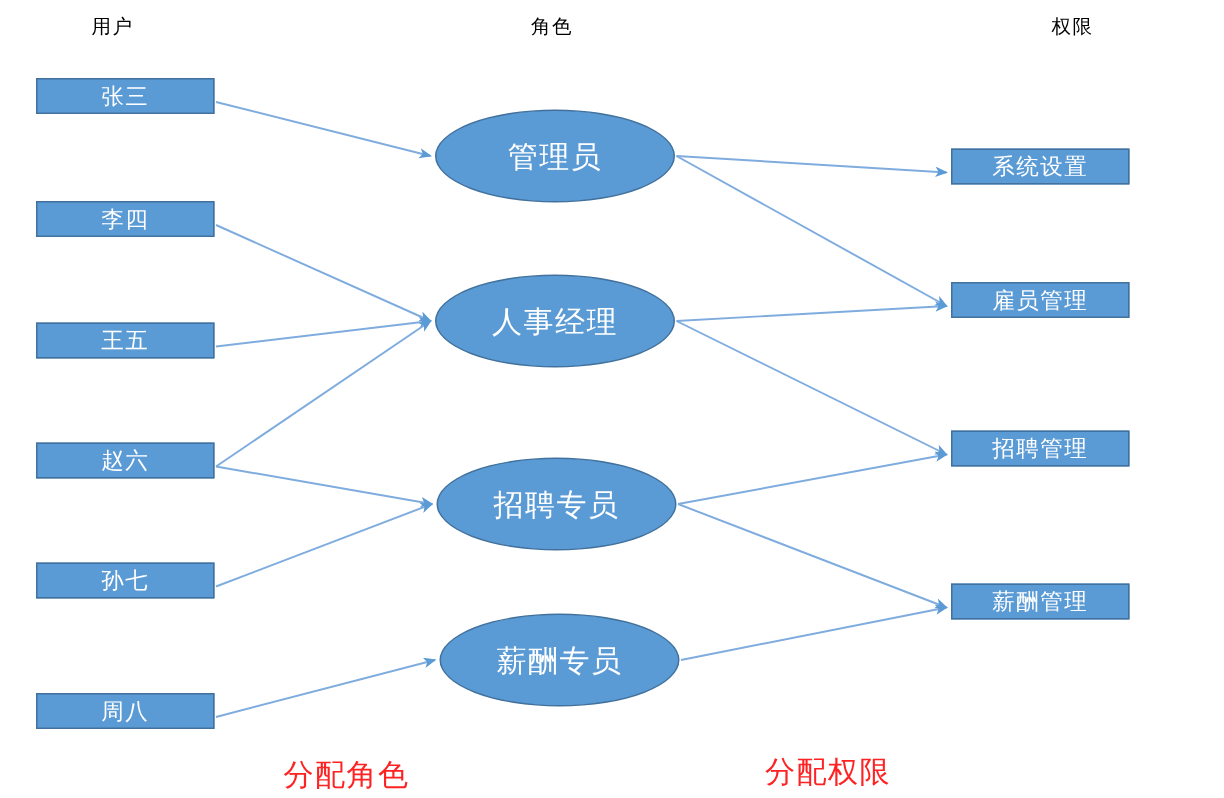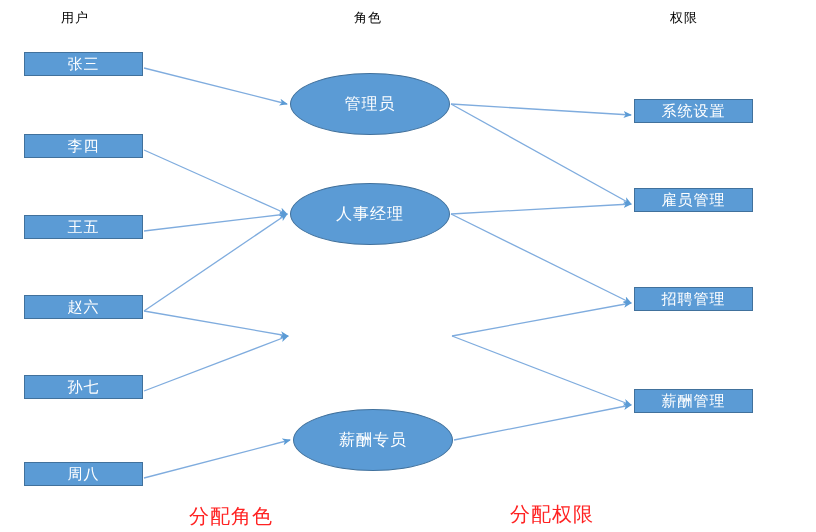--- a/index.html
+++ b/index.html
@@ -45,21 +45,21 @@
     width: 160px;
     height: 62px;
     background: var(--node-fill, #5B9BD5);
     border: 1.5px solid var(--node-border, #41719C);
     border-radius: 50%;
     box-sizing: border-box;
     display: flex;
     align-items: center;
     justify-content: center;
     color: var(--node-text, #ffffff);
-    font-size: 16px;
+    font-size: 20px;
     letter-spacing: 1px;
   }
   .annotation {
     position: absolute;
     font-size: 20px;
     font-weight: 500;
     color: var(--annotation, #FF0000);
     letter-spacing: 1px;
   }
 </style>
@@ -87,31 +87,32 @@
         <line x1="451" y1="214" x2="631" y2="204" stroke="#7FACDE" stroke-width="1.3" marker-end="url(#arrow)"></line>
         <line x1="451" y1="214" x2="631" y2="303" stroke="#7FACDE" stroke-width="1.3" marker-end="url(#arrow)"></line>
         <line x1="452" y1="336" x2="631" y2="303" stroke="#7FACDE" stroke-width="1.3" marker-end="url(#arrow)"></line>
         <line x1="452" y1="336" x2="631" y2="405" stroke="#7FACDE" stroke-width="1.3" marker-end="url(#arrow)"></line>
         <line x1="454" y1="440" x2="631" y2="405" stroke="#7FACDE" stroke-width="1.3" marker-end="url(#arrow)"></line>
       </g>
   </svg>
 
   <div class="col-header" style="left:30px; top:9px;">用户</div>
   <div class="col-header" style="left:323px; top:9px;">角色</div>
-  <div class="col-header" style="left:639px; top:9px;">权限</div>
+  <div class="col-header" style="left:639px; top:9px;text-align:right;">权限</div>
 
   <div class="unode" style="left:24px; top:52px;">张三</div>
   <div class="unode" style="left:24px; top:134px;">李四</div>
   <div class="unode" style="left:24px; top:215px;">王五</div>
   <div class="unode" style="left:24px; top:295px;">赵六</div>
   <div class="unode" style="left:24px; top:375px;">孙七</div>
   <div class="unode" style="left:24px; top:462px;">周八</div>
 
   <div class="rnode" style="left:290px; top:73px;">管理员</div>
   <div class="rnode" style="left:290px; top:183px;">人事经理</div>
+  <div class="rnode" style="left:291px; top:305px;">招聘专员</div>
   <div class="rnode" style="left:293px; top:409px;">薪酬专员</div>
 
   <div class="pnode" style="left:634px; top:99px;">系统设置</div>
   <div class="pnode" style="left:634px; top:188px;">雇员管理</div>
   <div class="pnode" style="left:634px; top:287px;">招聘管理</div>
   <div class="pnode" style="left:634px; top:389px;">薪酬管理</div>
 
   <div class="annotation" style="left:189px; top:503px;">分配角色</div>
   <div class="annotation" style="left:510px; top:501px;">分配权限</div>
 

